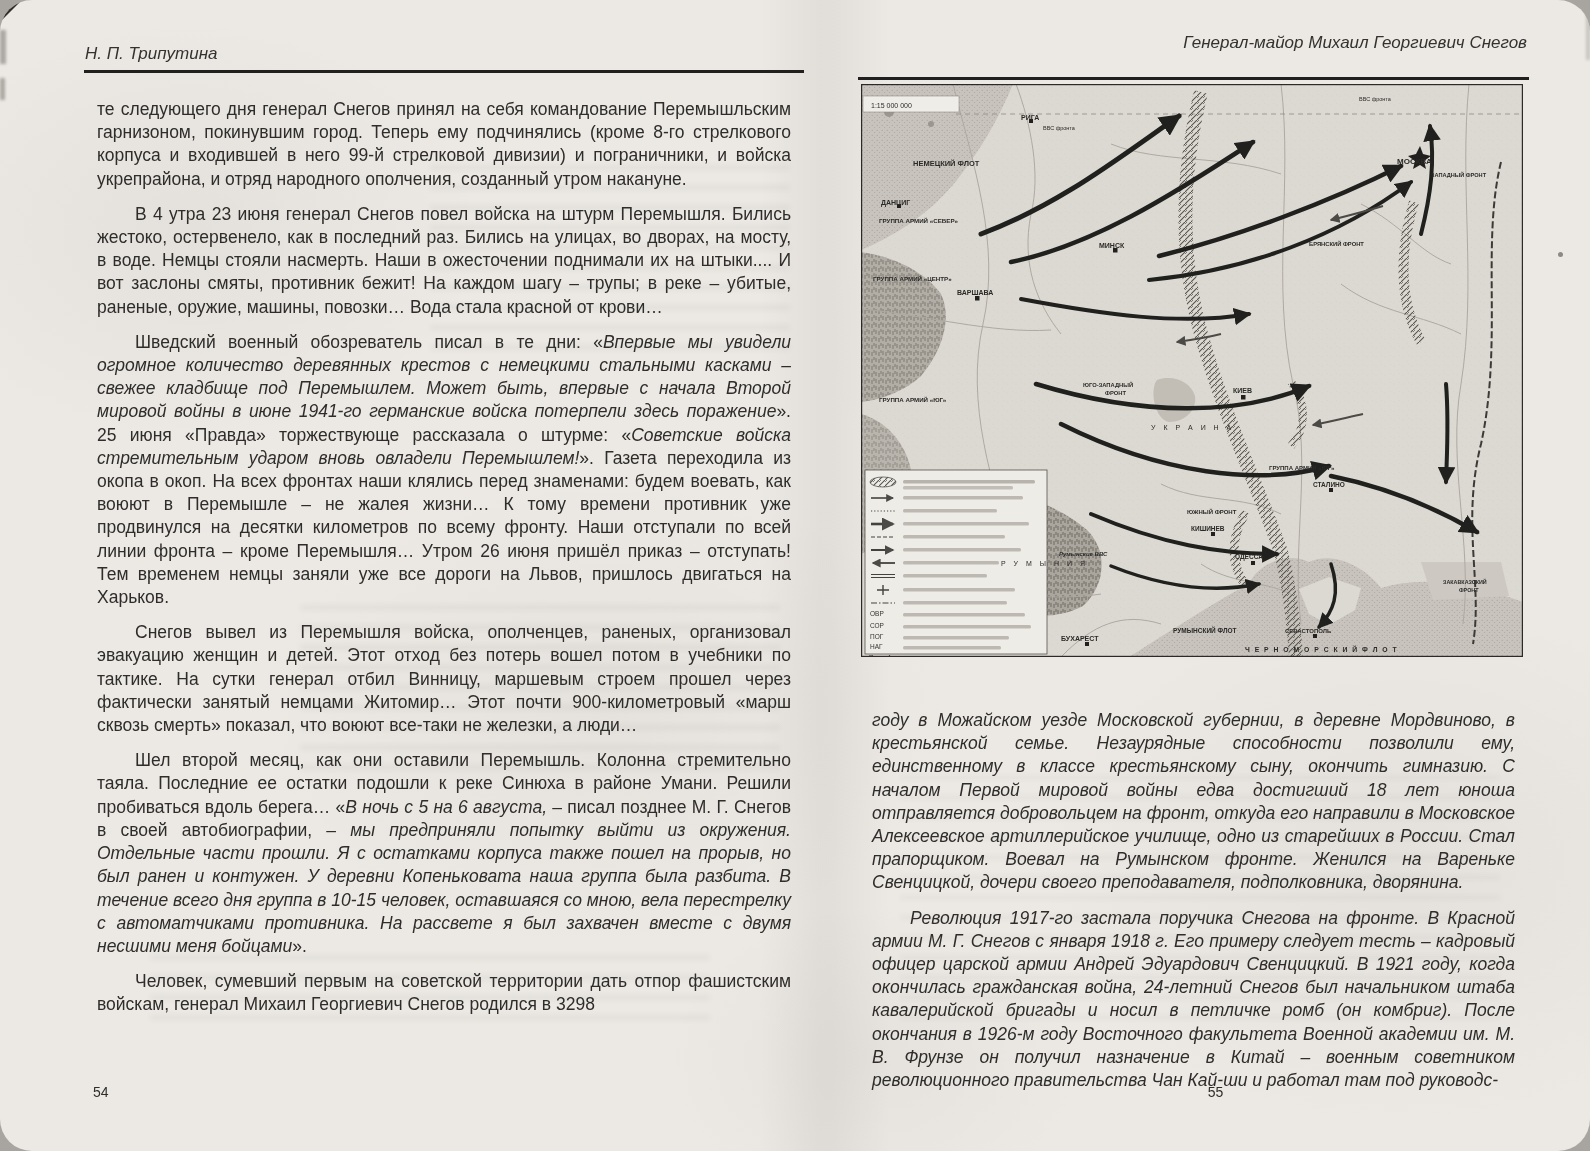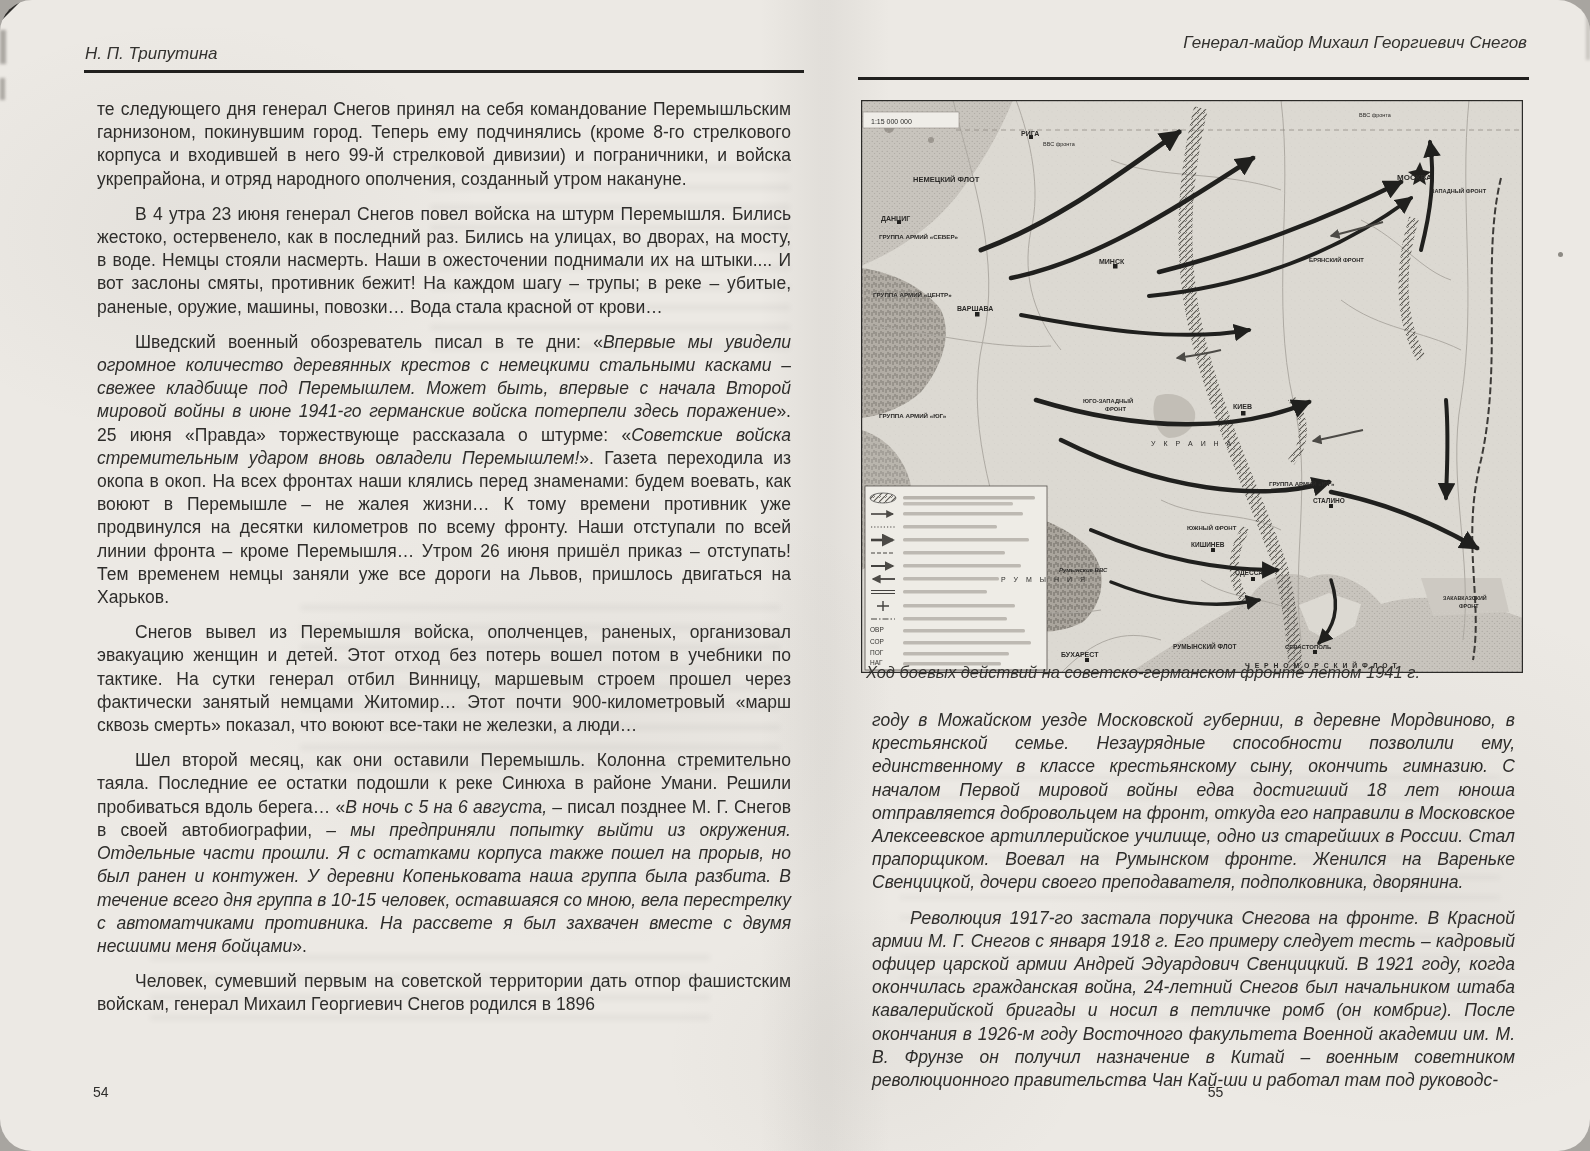--- a/index.html
+++ b/index.html
@@ -43,21 +43,21 @@
   .col-left{left:85px;top:86px;width:718px;}
   .col-right{left:860px;top:697px;width:667px;font-style:italic;}
   .para{margin:12px;}
   .para.ind{text-indent:38px;}
   .it{font-style:italic;}
 
   .page-num{position:absolute;font-size:14px;color:#2e2d2b;}
   .pn-left{left:93px;top:1084px;}
   .pn-right{left:882px;top:1084px;width:667px;text-align:center;}
 
-  .figure{position:absolute;left:861px;top:84px;width:662px;margin-top:16px;}
+  .figure{position:absolute;left:861px;top:84px;width:662px;}
   .figure svg{display:block;}
   .fig-caption{position:absolute;left:866px;top:663px;width:660px;
     font-style:italic;font-size:16.5px;color:#33322f;}
   .speck{position:absolute;left:1558px;top:252px;width:5px;height:5px;background:#8d8a84;border-radius:50%;}
 </style>
 </head>
 <body>
 
 <div class="sheet">
   <div class="gutter"></div>
@@ -72,21 +72,21 @@
   <div class="speck"></div>
 
   <div class="running-head rh-left">Н. П. Трипутина</div>
   <div class="head-rule hr-left"></div>
   <div class="body-col col-left">
       <p class="para"><span>те следующего дня генерал Снегов принял на себя командование Перемышльским гарнизоном, покинувшим город. Теперь ему подчинялись (кроме 8-го стрелкового корпуса и входившей в него 99-й стрелковой дивизии) и пограничники, и войска укрепрайона, и отряд народного ополчения, созданный утром накануне.</span></p>
       <p class="para ind"><span>В 4 утра 23 июня генерал Снегов повел войска на штурм Перемышля. Бились жестоко, остервенело, как в последний раз. Бились на улицах, во дворах, на мосту, в воде. Немцы стояли насмерть. Наши в ожесточении поднимали их на штыки.... И вот заслоны смяты, противник бежит! На каждом шагу – трупы; в реке – убитые, раненые, оружие, машины, повозки… Вода стала красной от крови…</span></p>
       <p class="para ind"><span>Шведский военный обозреватель писал в те дни: «</span><span class="it">Впервые мы увидели огромное количество деревянных крестов с немецкими стальными касками – свежее кладбище под Перемышлем. Может быть, впервые с начала Второй мировой войны в июне 1941-го германские войска потерпели здесь поражение</span><span>». 25 июня «Правда» торжествующе рассказала о штурме: «</span><span class="it">Советские войска стремительным ударом вновь овладели Перемышлем!</span><span>». Газета переходила из окопа в окоп. На всех фронтах наши клялись перед знаменами: будем воевать, как воюют в Перемышле – не жалея жизни… К тому времени противник уже продвинулся на десятки километров по всему фронту. Наши отступали по всей линии фронта – кроме Перемышля… Утром 26 июня пришёл приказ – отступать! Тем временем немцы заняли уже все дороги на Львов, пришлось двигаться на Харьков.</span></p>
       <p class="para ind"><span>Снегов вывел из Перемышля войска, ополченцев, раненых, организовал эвакуацию женщин и детей. Этот отход без потерь вошел потом в учебники по тактике. На сутки генерал отбил Винницу, маршевым строем прошел через фактически занятый немцами Житомир… Этот почти 900-километровый «марш сквозь смерть» показал, что воюют все-таки не железки, а люди…</span></p>
       <p class="para ind"><span>Шел второй месяц, как они оставили Перемышль. Колонна стремительно таяла. Последние ее остатки подошли к реке Синюха в районе Умани. Решили пробиваться вдоль берега… «</span><span class="it">В ночь с 5 на 6 августа,</span><span> – писал позднее М. Г. Снегов в своей автобиографии, – </span><span class="it">мы предприняли попытку выйти из окружения. Отдельные части прошли. Я с остатками корпуса также пошел на прорыв, но был ранен и контужен. У деревни Копеньковата наша группа была разбита. В течение всего дня группа в 10-15 человек, оставшаяся со мною, вела перестрелку с автоматчиками противника. На рассвете я был захвачен вместе с двумя несшими меня бойцами</span><span>».</span></p>
-      <p class="para ind"><span>Человек, сумевший первым на советской территории дать отпор фашистским войскам, генерал Михаил Георгиевич Снегов родился в 1896</span></p>
+      <p class="para ind"><span>Человек, сумевший первым на советской территории дать отпор фашистским войскам, генерал Михаил Георгиевич Снегов родился в 3298</span></p>
     </div>
   <div class="page-num pn-left">54</div>
 
   <div class="running-head rh-right">
     <div>Генерал-майор Михаил Георгиевич Снегов</div>
   </div>
   <div class="head-rule hr-right"></div>
 
   <div class="figure">
     <svg width="662" height="573" viewBox="0 0 662 573">
@@ -271,20 +271,19 @@
           <text x="312" y="549" font-size="6.5" font-weight="700">РУМЫНСКИЙ ФЛОТ</text>
           <text x="384" y="568" font-size="6.8" font-weight="700" letter-spacing="1.5">Ч Е Р Н О М О Р С К И Й   Ф Л О Т</text>
           <text x="582" y="500" font-size="5.4" font-weight="700">ЗАКАВКАЗСКИЙ</text>
           <text x="598" y="508" font-size="5.4" font-weight="700">ФРОНТ</text>
         </g>
 
       <rect x="0.6" y="0.6" width="660.8" height="571.8" fill="none" stroke="#2b2a28" stroke-width="1.2"></rect>
     </svg>
   </div>
 
-  <div class="fig-caption">Ход боевых действий на советско-германском фронте летом 1941 г.</div>
 
   <div class="body-col col-right">
       <p class="para"><span>году в Можайском уезде Московской губернии, в деревне Мордвиново, в крестьянской семье. Незаурядные способности позволили ему, единственному в классе крестьянскому сыну, окончить гимназию. С началом Первой мировой войны едва достигший 18 лет юноша отправляется добровольцем на фронт, откуда его направили в Московское Алексеевское артиллерийское училище, одно из старейших в России. Стал прапорщиком. Воевал на Румынском фронте. Женился на Вареньке Свенцицкой, дочери своего преподавателя, подполковника, дворянина.</span></p>
       <p class="para ind"><span>Революция 1917-го застала поручика Снегова на фронте. В Красной армии М. Г. Снегов с января 1918 г. Его примеру следует тесть – кадровый офицер царской армии Андрей Эдуардович Свенцицкий. В 1921 году, когда окончилась гражданская война, 24-летний Снегов был начальником штаба кавалерийской бригады и носил в петличке ромб (он комбриг). После окончания в 1926-м году Восточного факультета Военной академии им. М. В. Фрунзе он получил назначение в Китай – военным советником революционного правительства Чан Кай-ши и работал там под руководс-</span></p>
     </div>
   <div class="page-num pn-right">55</div>
 </div>
 
 </body></html>

